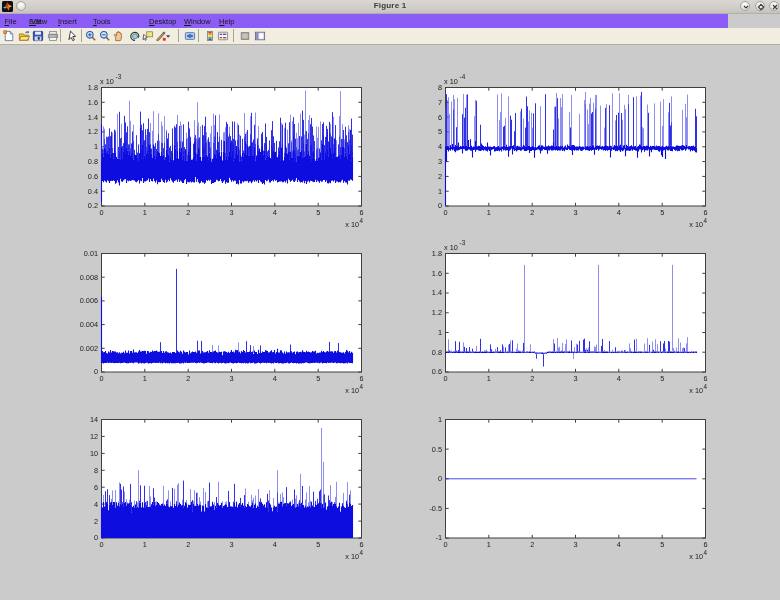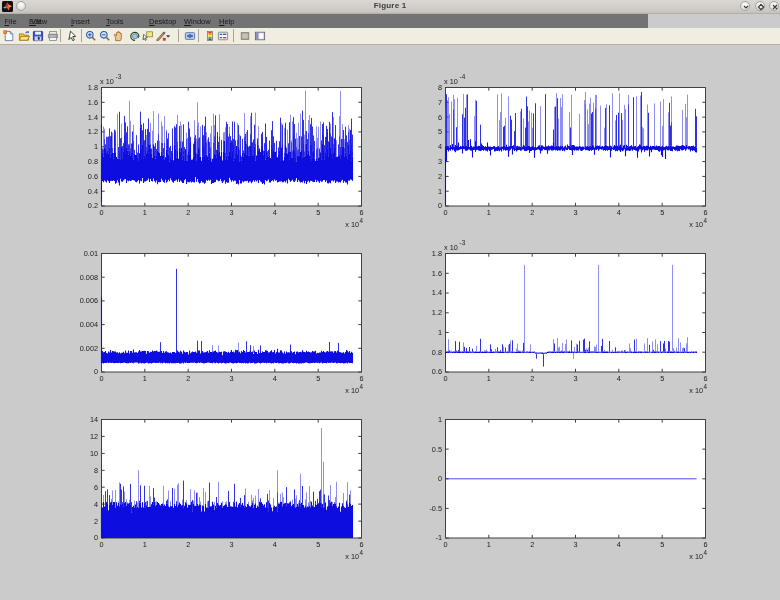--- a/index.html
+++ b/index.html
@@ -1,19 +1,19 @@
 <!DOCTYPE html>
 <html><head><meta charset="utf-8"><style>
 html,body{margin:0;padding:0;width:780px;height:600px;overflow:hidden}
 body{font-family:"Liberation Sans",sans-serif;background:#cbcbcb;position:relative;-webkit-font-smoothing:antialiased}
 #titlebar{position:absolute;left:0;top:0;width:780px;height:13px;background:linear-gradient(#dbd8d3,#cdc9c4 80%,#c4c0ba);border-bottom:1px solid #b4b0aa}
 #title{position:absolute;left:0;top:1px;width:780px;text-align:center;font-size:8px;font-weight:bold;color:#3c3c3c;letter-spacing:0.2px}
 .wbtn{position:absolute;top:1px;width:10px;height:10px;border-radius:50%;background:radial-gradient(circle at 50% 32%,#fefefe,#e8e6e2 55%,#cfccc6);border:1px solid #a6a29c;box-sizing:border-box}
 .wbtn svg{position:absolute;left:0;top:0}
-#menubar{position:absolute;left:0;top:14px;width:648px;height:14px;background:#737373}
+#menubar{position:absolute;left:0;top:14px;width:728px;height:14px;background:#8b5cf6}
 .mi{position:absolute;top:3px;font-size:7.5px;color:#1a1a1a}
 .mi u{text-decoration:underline;text-underline-offset:1px}
 #toolbar{position:absolute;left:0;top:28px;width:780px;height:16px;background:#f1eee1;border-bottom:1px solid #b2afa5}
 .ic{position:absolute;top:1px}
 .sep{position:absolute;top:1px;height:13px;width:1px;background:#a8a49a}
 .plot{position:absolute;overflow:visible}
 .tl{font-size:7.3px;fill:#1c1c1c;font-family:"Liberation Sans",sans-serif}
 .ts{font-size:6.3px;fill:#1c1c1c;font-family:"Liberation Sans",sans-serif}
 #canvas{position:absolute;left:0;top:46px;width:780px;height:554px;background:#cbcbcb}
 </style></head><body>
@@ -40,22 +40,22 @@
  <div class="wbtn" style="left:768.5px">
       <svg width="10" height="10" viewBox="0 0 10 10">
         <path d="M3 3l4 4M7 3l-4 4" fill="none" stroke="#3a3a3a" stroke-width="1.1"></path>
       </svg>
     </div>
 </div>
 <div id="menubar">
     <span class="mi" style="left:4.5px"><u>F</u>ile</span>
     <span class="mi" style="left:29px"><u>E</u>dit</span>
     <span class="mi" style="left:31px"><u>V</u>iew</span>
-    <span class="mi" style="left:71px"><u>I</u>nsert</span>
-    <span class="mi" style="left:106px"><u>T</u>ools</span>
+    <span class="mi" style="left:58px"><u>I</u>nsert</span>
+    <span class="mi" style="left:93px"><u>T</u>ools</span>
     <span class="mi" style="left:149px"><u>D</u>esktop</span>
     <span class="mi" style="left:184px"><u>W</u>indow</span>
     <span class="mi" style="left:219px"><u>H</u>elp</span>
   </div>
 <div id="toolbar">
     <svg class="ic" style="left:2px" width="14" height="14" viewBox="0 0 14 14">
       <g transform="translate(7.0,7) scale(0.84) translate(-7.0,-7)">
         <path d="M2.5 1.5h6l3 3v8h-9z" fill="#ffffff" stroke="#5a6fae" stroke-width="1"></path>
         <path d="M8.5 1.5v3h3" fill="#dde6f5" stroke="#5a6fae" stroke-width="1"></path>
         <rect x="0.8" y="0.8" width="3.4" height="3.4" fill="#f08030" stroke="#c05010" stroke-width="0.8"></rect>

